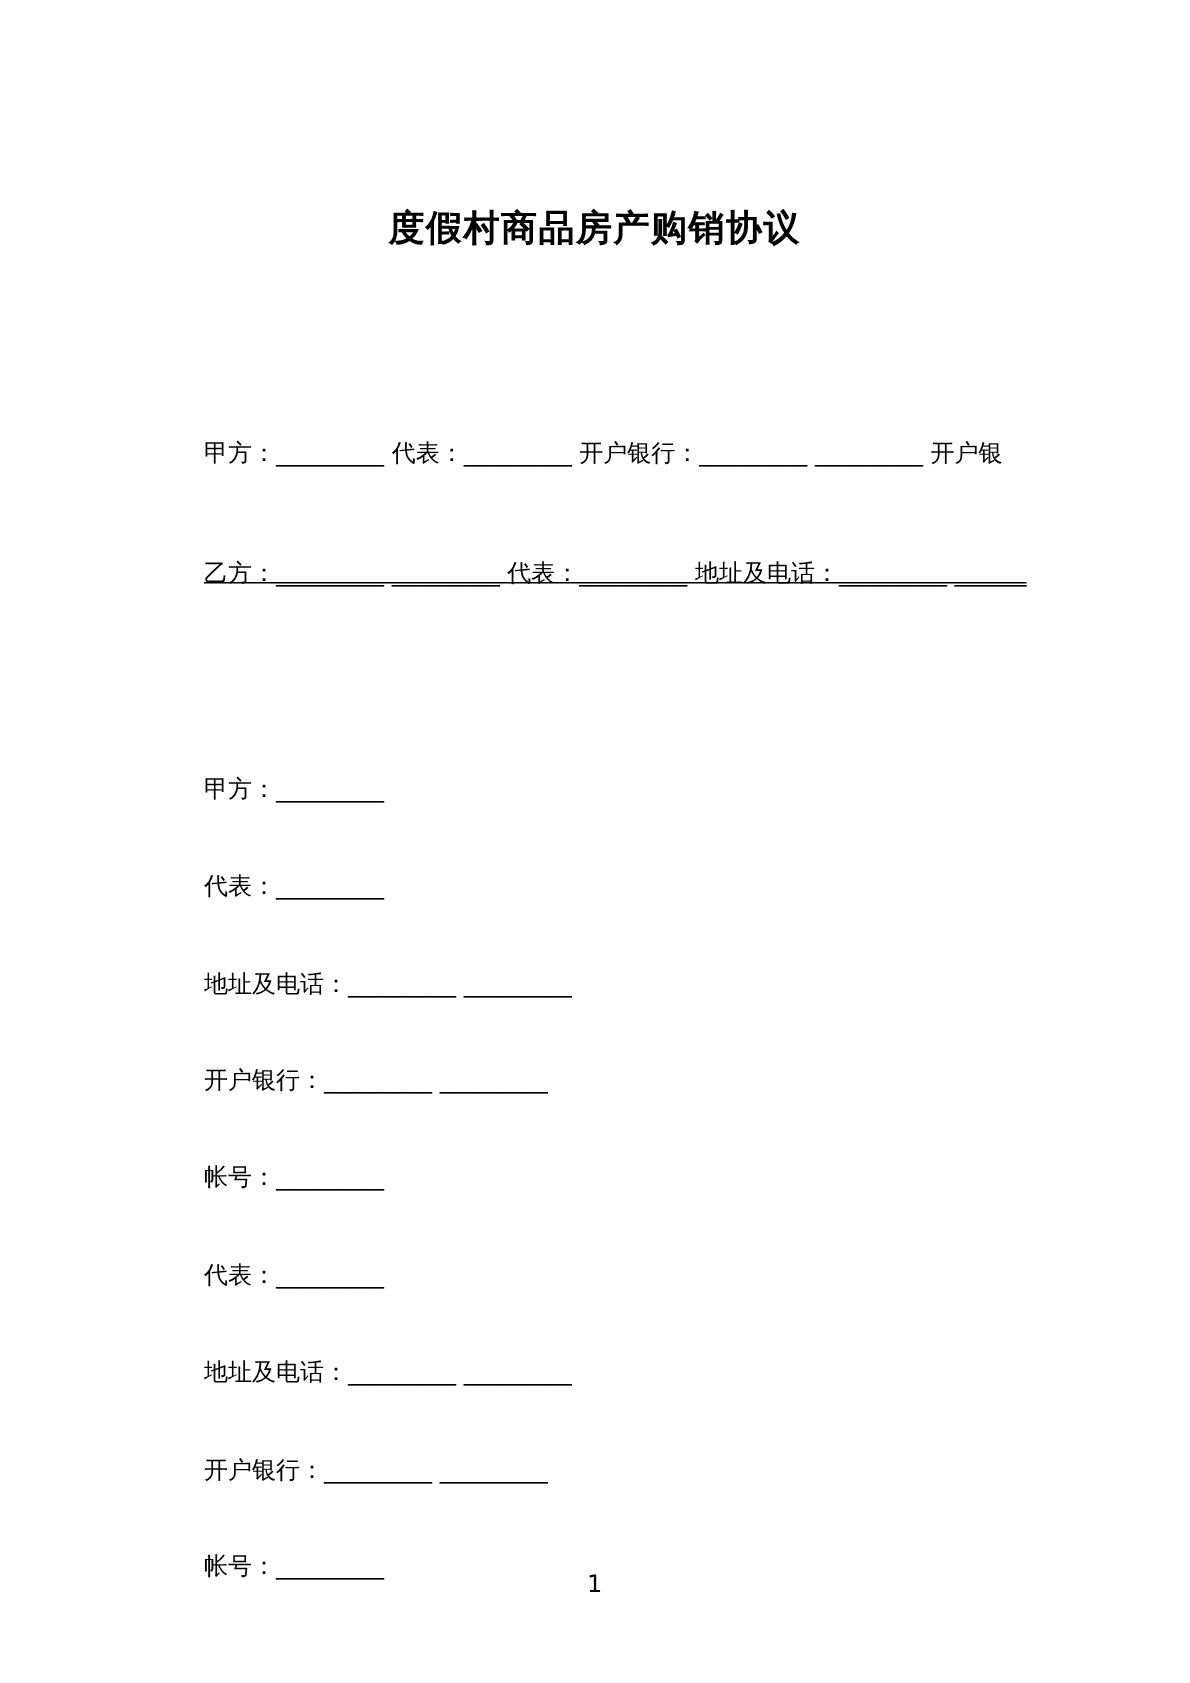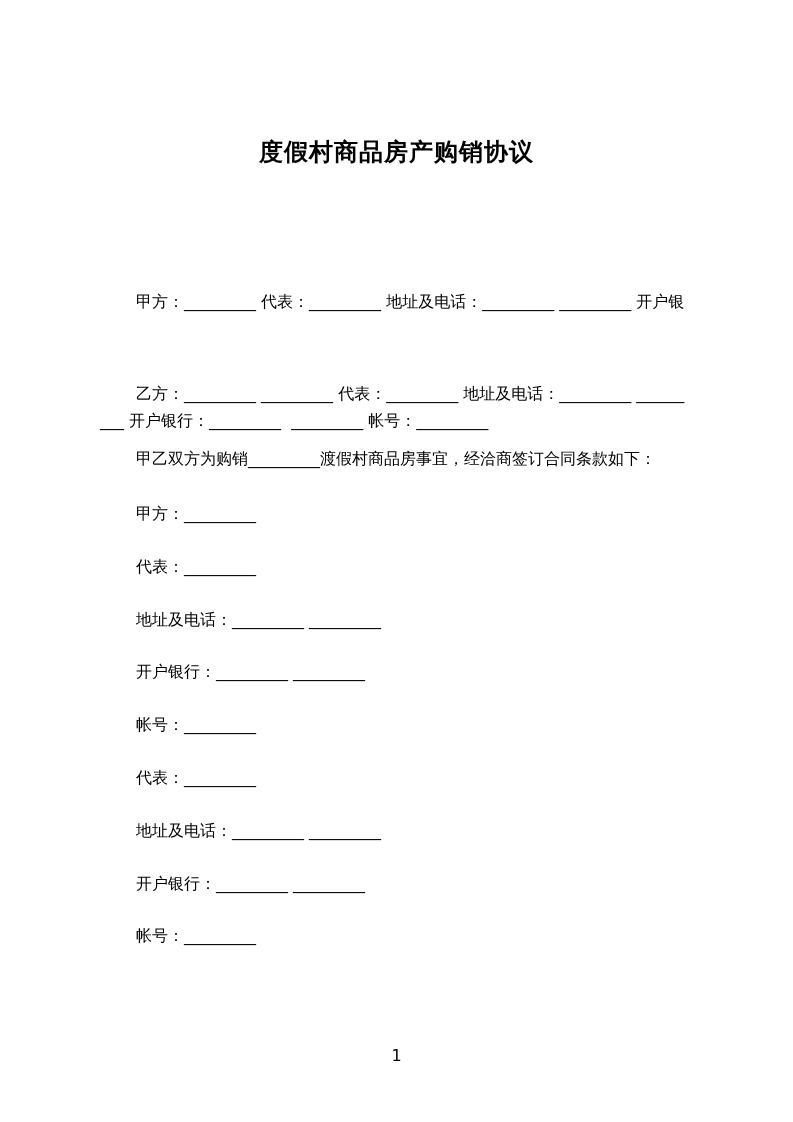--- a/index.html
+++ b/index.html
@@ -35,62 +35,59 @@
     width: 604px;
     line-height: 27px;
   }
   .para .line {
     white-space: pre-wrap;
   }
   .indent {
     padding-left: 36px;
   }
   .para1 { top: 288px; }
-  .para2 { top: 380px; }
+  .para2 { top: 368px; text-decoration: underline; }
   .para3 { top: 445px; }
   .fields {
     position: absolute;
     left: 100px;
     top: 500px;
     width: 604px;
   }
   .field-line {
     height: 52.8px;
     line-height: 27px;
     white-space: pre;
+    margin-top: 12px;
   }
   .page-number {
     position: absolute;
     top: 1046px;
     left: 0;
     width: 100%;
     text-align: center;
     font-size: 16px;
     line-height: 20px;
   }
 </style>
 </head>
 <body>
 
 <div class="page">
 
   <h1 class="title">度假村商品房产购销协议</h1>
 
   <div class="para para1">
-    <div class="line indent">甲方：_________ 代表：_________ 地址及电话：_________ _________ 开户银</div>
+    <div class="line indent">甲方：_________ 代表：_________ 开户银行：_________ _________ 开户银</div>
   </div>
 
   <div class="para para2">
     <div class="line indent">乙方：_________ _________ 代表：_________ 地址及电话：_________ ______</div>
-    <div class="line">___ 开户银行：_________  _________ 帐号：_________</div>
   </div>
 
-  <div class="para para3">
-    <div class="line indent">甲乙双方为购销_________渡假村商品房事宜，经洽商签订合同条款如下：</div>
-  </div>
 
   <div class="fields">
     <div class="field-line indent">甲方：_________</div>
     <div class="field-line indent">代表：_________</div>
     <div class="field-line indent">地址及电话：_________ _________</div>
     <div class="field-line indent">开户银行：_________ _________</div>
     <div class="field-line indent">帐号：_________</div>
     <div class="field-line indent">代表：_________</div>
     <div class="field-line indent">地址及电话：_________ _________</div>
     <div class="field-line indent">开户银行：_________ _________</div>

